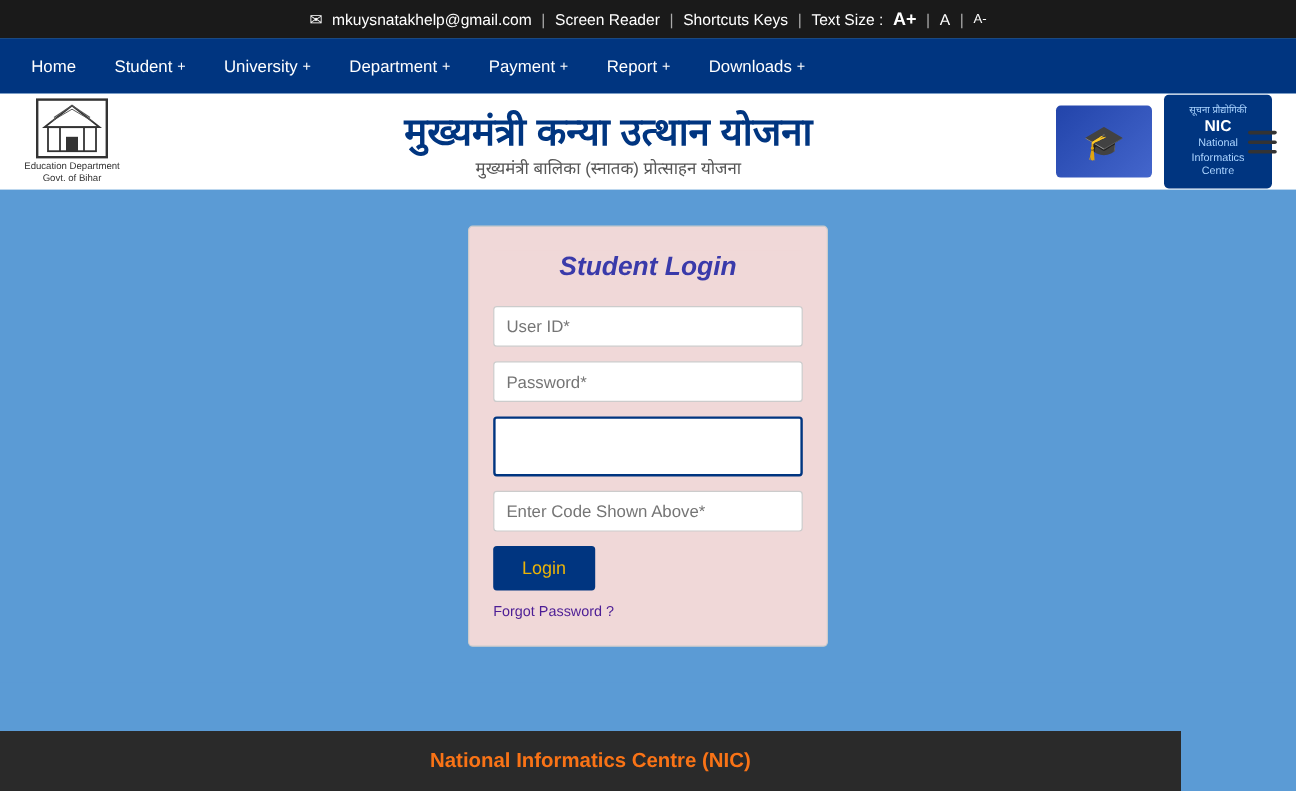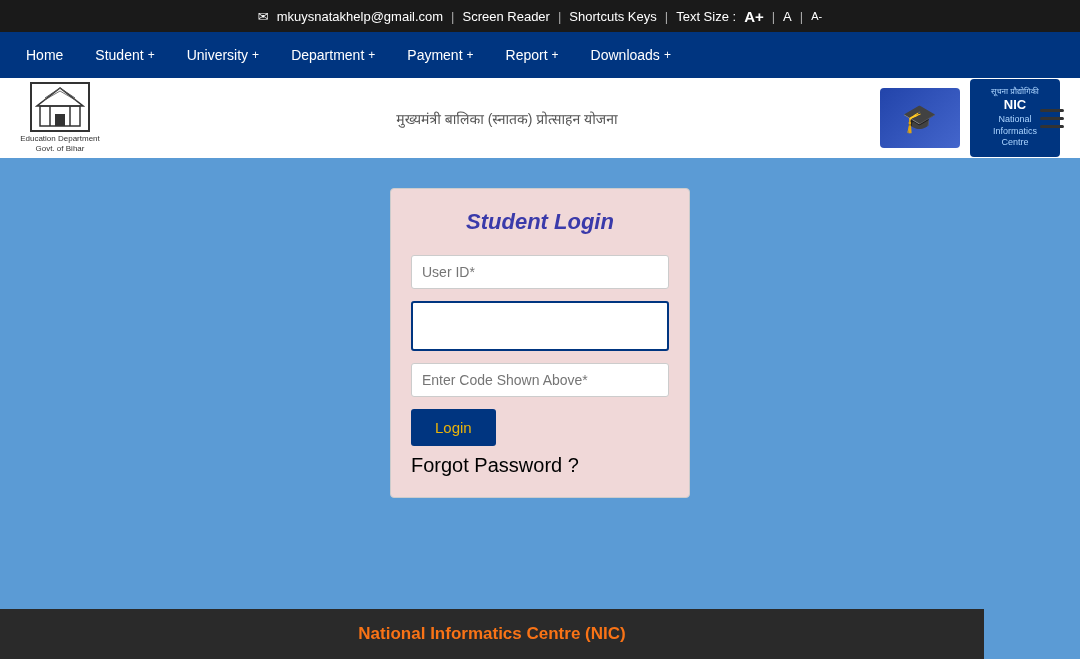--- a/index.html
+++ b/index.html
@@ -193,22 +193,22 @@
       background: #003580;
       color: #eab308;
       border: none;
       padding: 10px 24px;
       font-size: 15px;
       border-radius: 3px;
       cursor: pointer;
       margin-bottom: 8px;
     }
     .forgot-link {
-      color: #000000;
-      font-size: 20px;
+      color: #4c1d95;
+      font-size: 12px;
       text-decoration: none;
       cursor: pointer;
     }
 
     
     .footer {
       background: #2a2a2a;
       color: #f97316;
       text-align: center;
       padding: 20px;
@@ -285,20 +285,21 @@
         <line x1="25" y1="2" x2="10" y2="12" stroke="#555" stroke-width="1"></line>
         <line x1="25" y1="2" x2="40" y2="12" stroke="#555" stroke-width="1"></line>
         <line x1="25" y1="5" x2="8" y2="15" stroke="#555" stroke-width="0.8"></line>
         <line x1="25" y1="5" x2="42" y2="15" stroke="#555" stroke-width="0.8"></line>
       </svg>
     </div>
     <div class="logo-text" style="font-size:8px; text-align:center; color:#333; line-height:1.2;">Education Department<br>Govt. of Bihar</div>
   </div>
 
   <div class="header-title">
+    <div class="main-title">मुख्यमंत्री कन्या उत्थान योजना</div>
     <div class="sub-title">मुख्यमंत्री बालिका (स्नातक) प्रोत्साहन योजना</div>
   </div>
 
   <div class="header-right">
     <div class="graduation-img">🎓</div>
     <div class="nic-badge">
       <div style="color:#aad4ff; font-size:8px;">सूचना प्रौद्योगिकी</div>
       <div style="font-weight:bold; font-size:13px;">NIC</div>
       <div style="font-size:9px; color:#aad4ff;">National<br>Informatics<br>Centre</div>
     </div>
@@ -314,20 +315,23 @@
 <div class="main-content">
   <div class="login-card">
     <div class="card-header">
       <div class="card-title">Student Login</div>
     </div>
 
     <div class="form-group">
       <input type="text" placeholder="User ID*" style="">
     </div>
 
+    <div class="form-group">
+      <input type="password" placeholder="Password*" style="">
+    </div>
 
     <div class="captcha-box"></div>
 
     <div class="form-group">
       <input type="text" class="captcha-input" placeholder="Enter Code Shown Above*" style="">
     </div>
 
     <div>
       <button class="login-btn">Login</button>
       <br>

